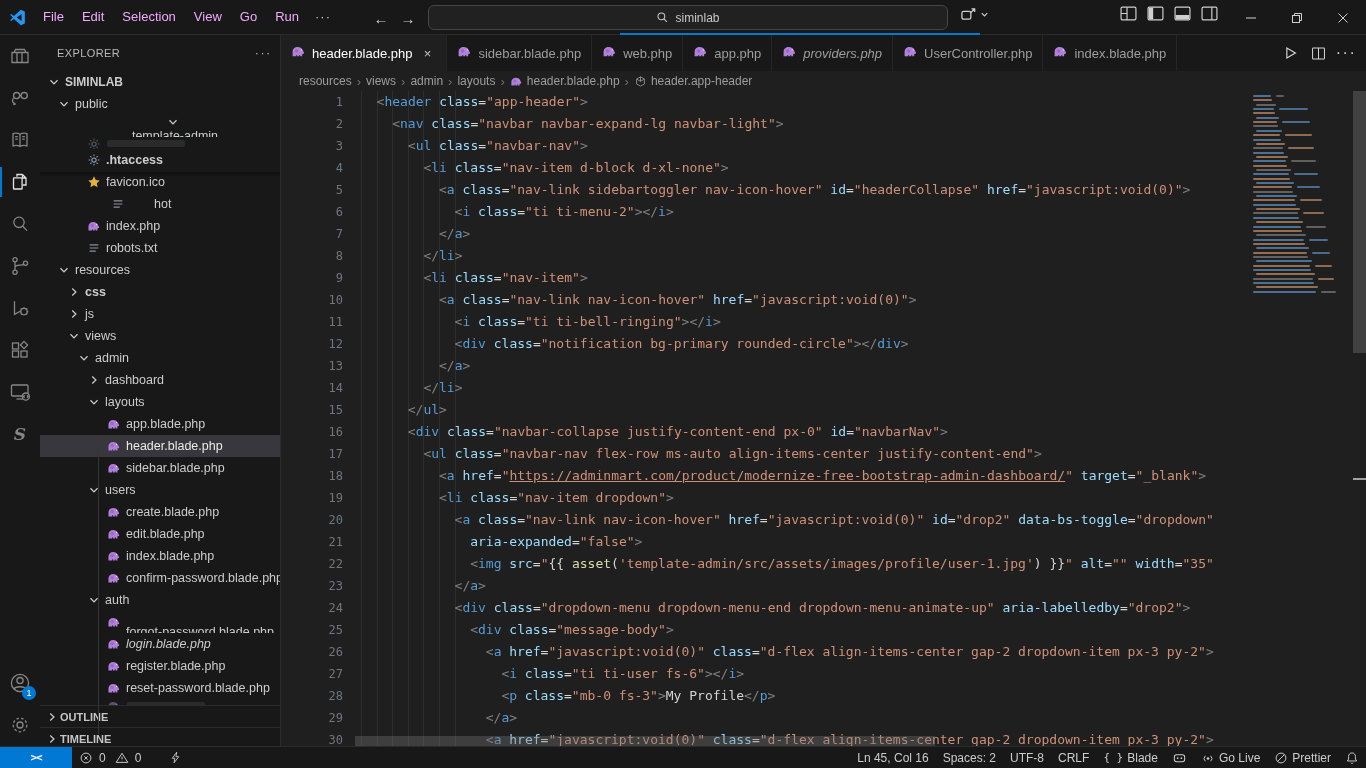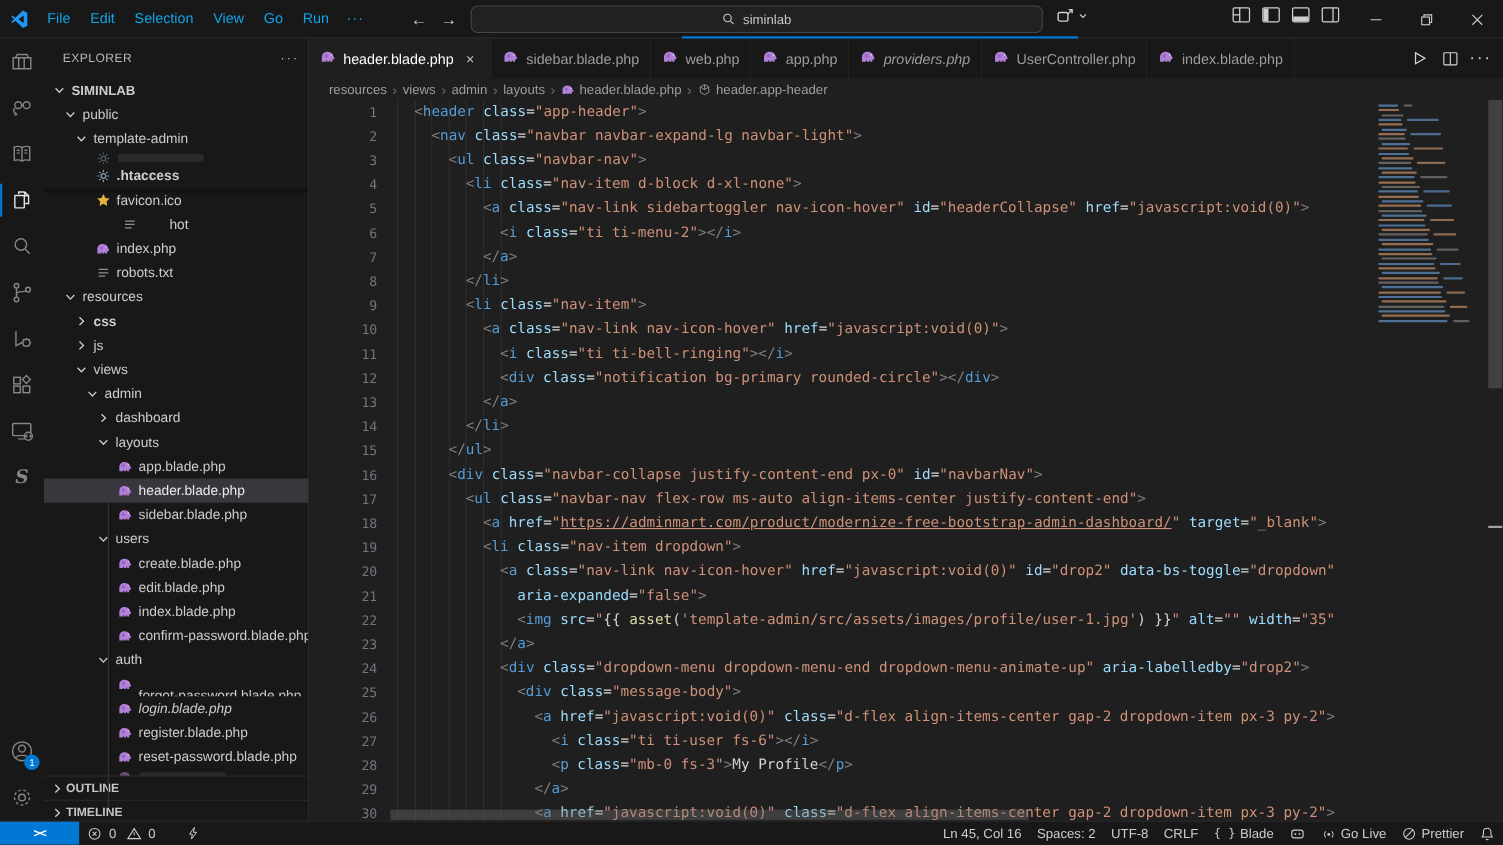--- a/index.html
+++ b/index.html
@@ -3,21 +3,21 @@
 <meta charset="utf-8">
 <style>
   * { margin:0; padding:0; box-sizing:border-box; }
   html,body { width:1366px; height:768px; overflow:hidden; }
   body { position:relative; background:#1f1f1f; font-family:"Liberation Sans",sans-serif; color:#cccccc; -webkit-font-smoothing:antialiased; }
 
   
   #titlebar { position:absolute; top:0; left:0; width:1366px; height:35px; background:#181818; border-bottom:1px solid #2b2b2b; display:flex; align-items:center; font-size:13px; z-index:30; }
   .vscode-logo { width:34px; display:flex; justify-content:center; }
   #menu-items { display:flex; }
-  .menu-item { padding:0 9px; height:24px; line-height:24px; border-radius:5px; color:#0ea5e9; cursor:default; }
+  .menu-item { padding:0 9px; height:24px; line-height:24px; border-radius:5px; color:#f0abfc; cursor:default; }
   #menu-overflow { padding:0 7px; letter-spacing:1px; }
   .nav-arrow { position:absolute; top:7px; width:22px; height:22px; display:flex; align-items:center; justify-content:center; font-size:15px; color:#cfcfcf; }
   #nav-back { left:370px; } #nav-fwd { left:397px; }
   #cmdcenter { position:absolute; left:428px; top:5px; width:520px; height:25px; background:#212121; border:1px solid #454545; border-radius:6px; display:flex; align-items:center; justify-content:center; gap:6px; color:#c8c8c8; font-size:12px; }
   #copilot-btn { position:absolute; left:960px; top:6px; display:flex; align-items:center; gap:2px; }
   #layout-btns { position:absolute; left:1120px; top:6px; display:flex; gap:10px; }
   #win-controls { position:absolute; right:0; top:0; height:35px; display:flex; }
   .winbtn { width:46px; height:35px; display:flex; align-items:center; justify-content:center; color:#cfcfcf; }
   #progress-strip { position:absolute; left:620px; top:33px; width:360px; height:2px; background:#0078d4; }
 
@@ -271,21 +271,21 @@
         <span style="margin-left: 4px;">SIMINLAB</span>
       </div>
       <div class="trow" style="padding-left: 16px;">
         <span class="chev">
           <svg width="14" height="14" viewBox="0 0 16 16" fill="none" stroke="#cccccc" stroke-width="1.4">
             <path d="M4 6l4 4.2L12 6"></path>
           </svg>
         </span>
         <span style="margin-left: 4px;">public</span>
       </div>
-      <div class="trow" style="padding-left: 26px;">
+      <div class="trow" style="padding-left: 26px; flex-direction: column;">
         <span class="chev">
           <svg width="14" height="14" viewBox="0 0 16 16" fill="none" stroke="#cccccc" stroke-width="1.4">
             <path d="M4 6l4 4.2L12 6"></path>
           </svg>
         </span>
         <span style="margin-left: 4px;">template-admin</span>
       </div>
       <div class="trow partial" style="padding-left: 36px; height: 12px;">
         <span class="fspace"></span>
         <span class="ficon">

